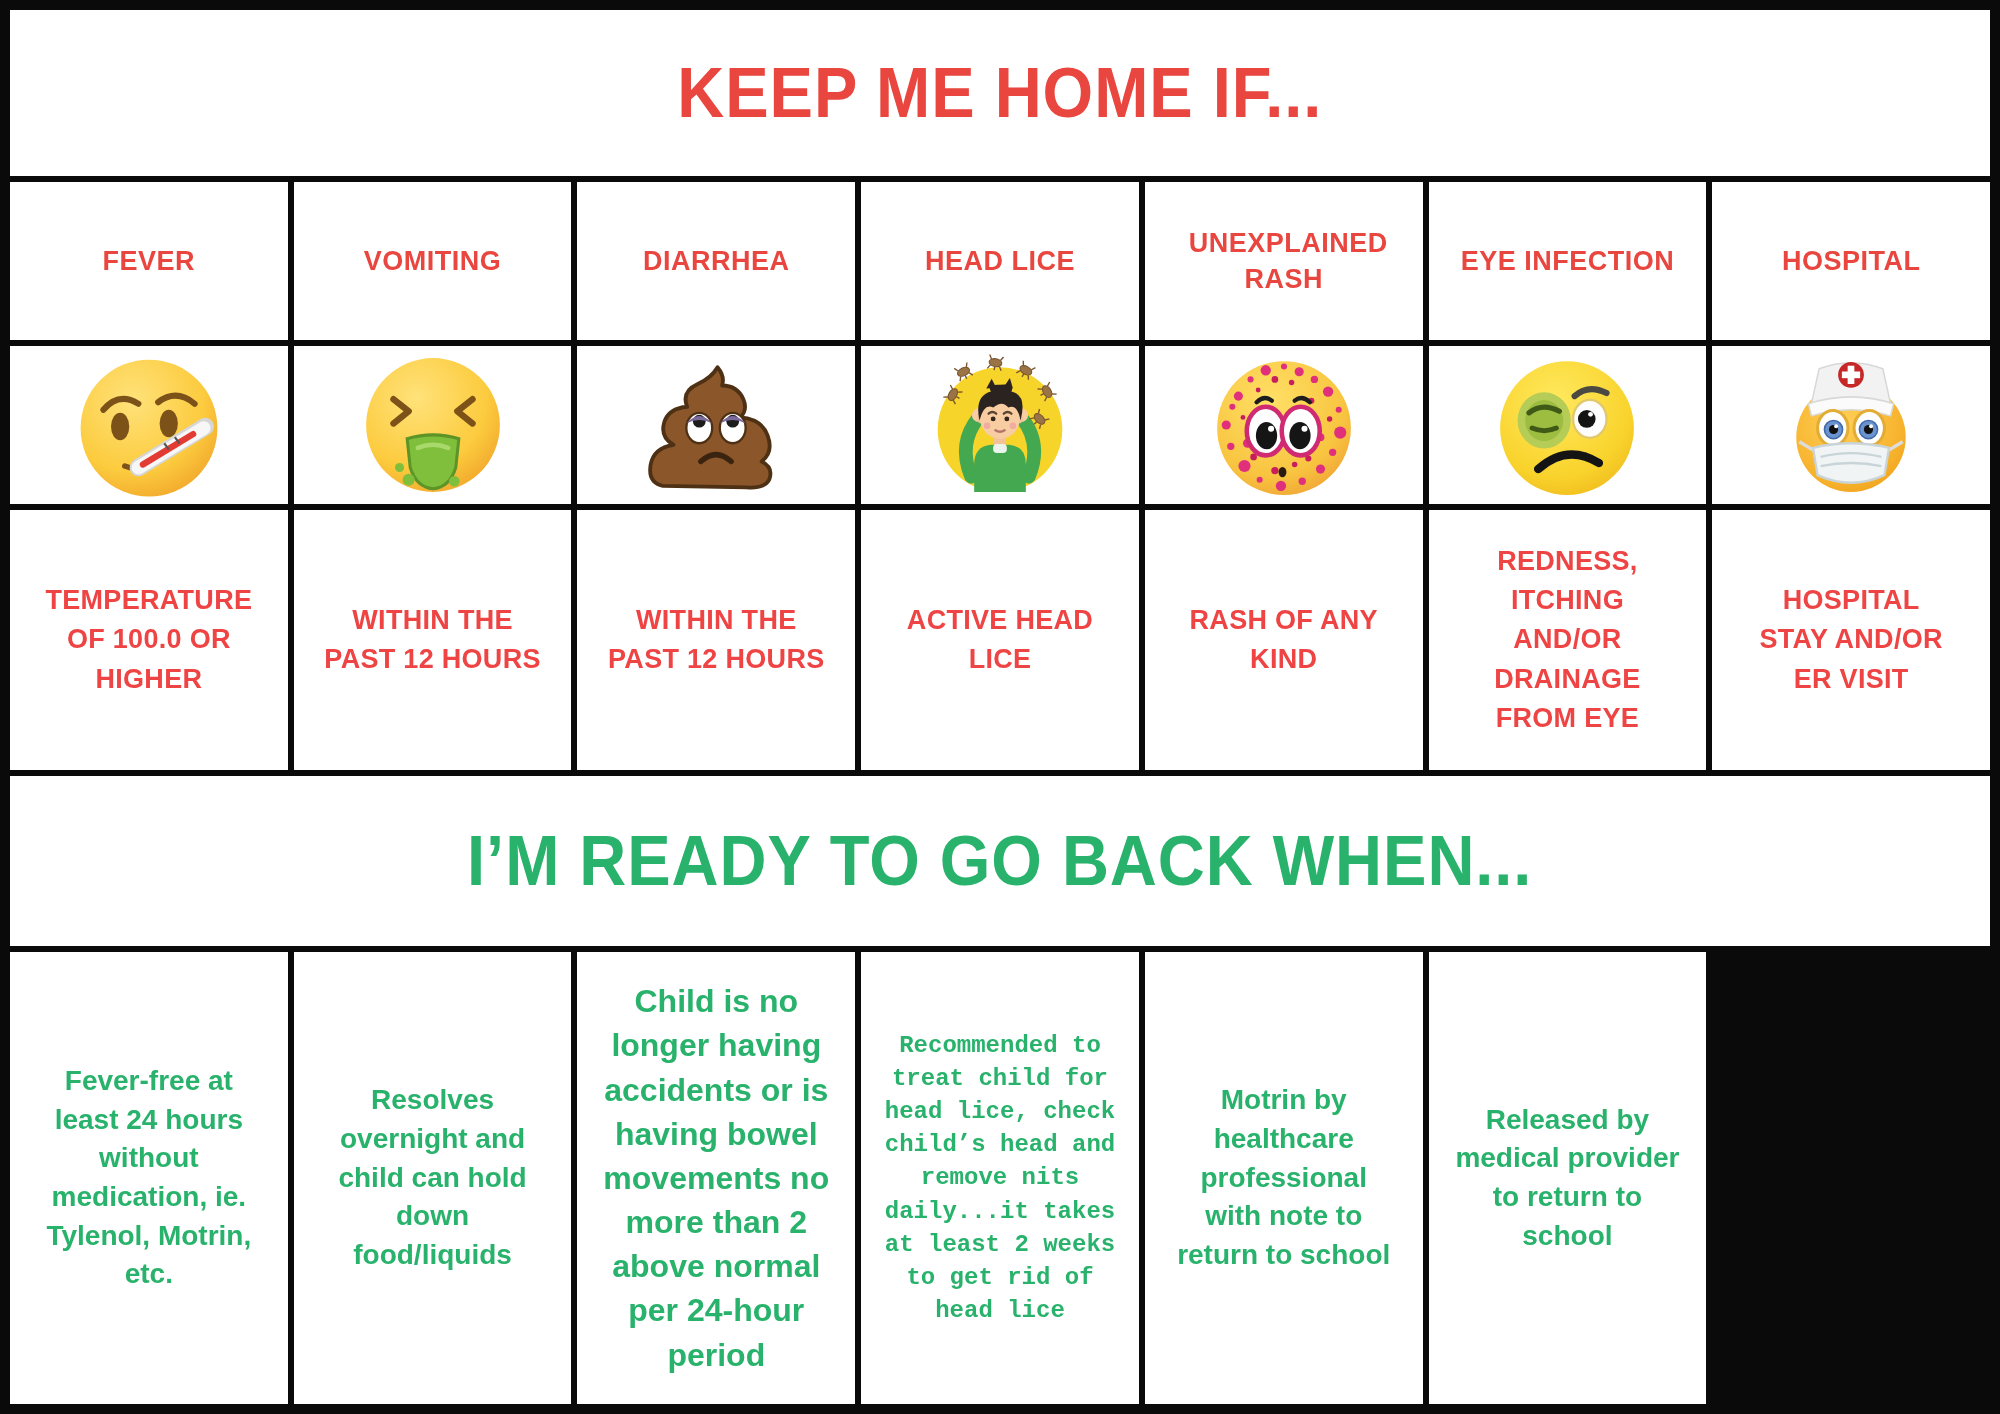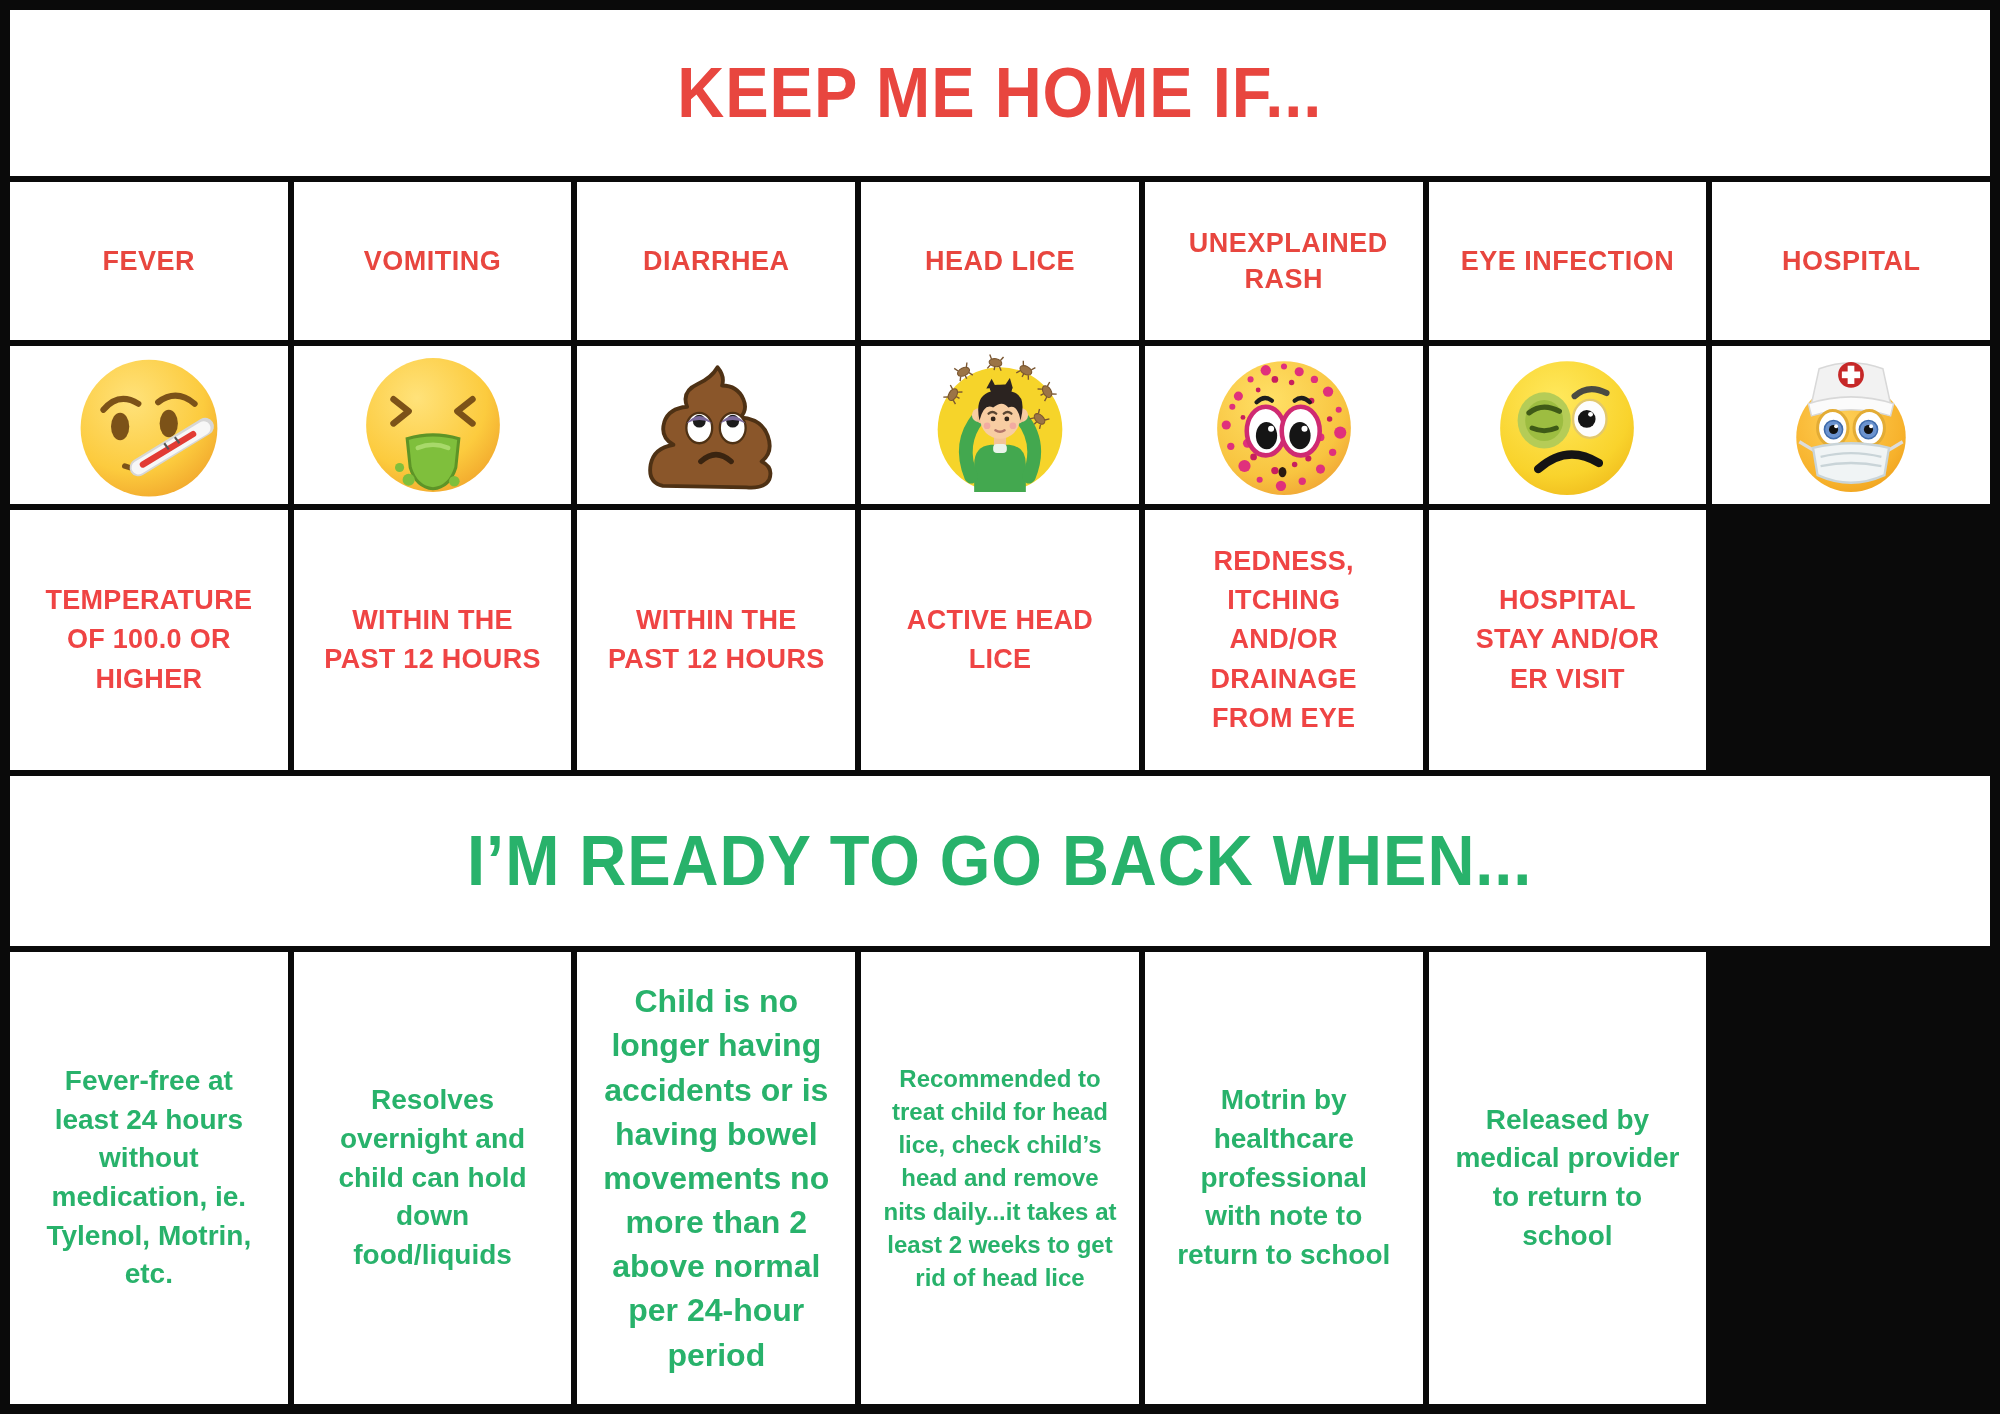--- a/index.html
+++ b/index.html
@@ -52,21 +52,21 @@
   .keep-narrow{padding:0 52px;}
   .keep-mid{padding:0 40px;}
   .return-text{
     color:#28b26b;
     font-weight:bold;
     font-size:28px;
     line-height:1.38;
     padding:0 26px;
   }
   .return-sm{font-size:32px;padding:0 20px;}
-  .return-xs{font-size:24px;padding:0 18px;}
+  .return-xs{font-size:24px;padding:0 18px;font-family:Liberation Mono, monospace;}
   .emoji{width:152px;height:152px;display:block;}
 </style>
 </head>
 <body>
 
 <div class="poster">
 
   <div class="cell span-all">
     <div class="title title-red">KEEP ME HOME IF...</div>
   </div>
@@ -293,20 +293,23 @@
   <div class="cell">
       <div class="keep-text">WITHIN THE PAST 12 HOURS</div>
     </div>
   <div class="cell">
       <div class="keep-text">WITHIN THE PAST 12 HOURS</div>
     </div>
   <div class="cell">
       <div class="keep-text keep-mid">ACTIVE HEAD LICE</div>
     </div>
   <div class="cell">
+      <div class="keep-text keep-mid">RASH OF ANY KIND</div>
+    </div>
+  <div class="cell">
       <div class="keep-text keep-narrow">REDNESS, ITCHING AND/OR DRAINAGE FROM EYE</div>
     </div>
   <div class="cell">
       <div class="keep-text keep-mid">HOSPITAL STAY AND/OR ER VISIT</div>
     </div>
 
   <div class="cell span-all">
     <div class="title title-green">I’M READY TO GO BACK WHEN...</div>
   </div>
 

